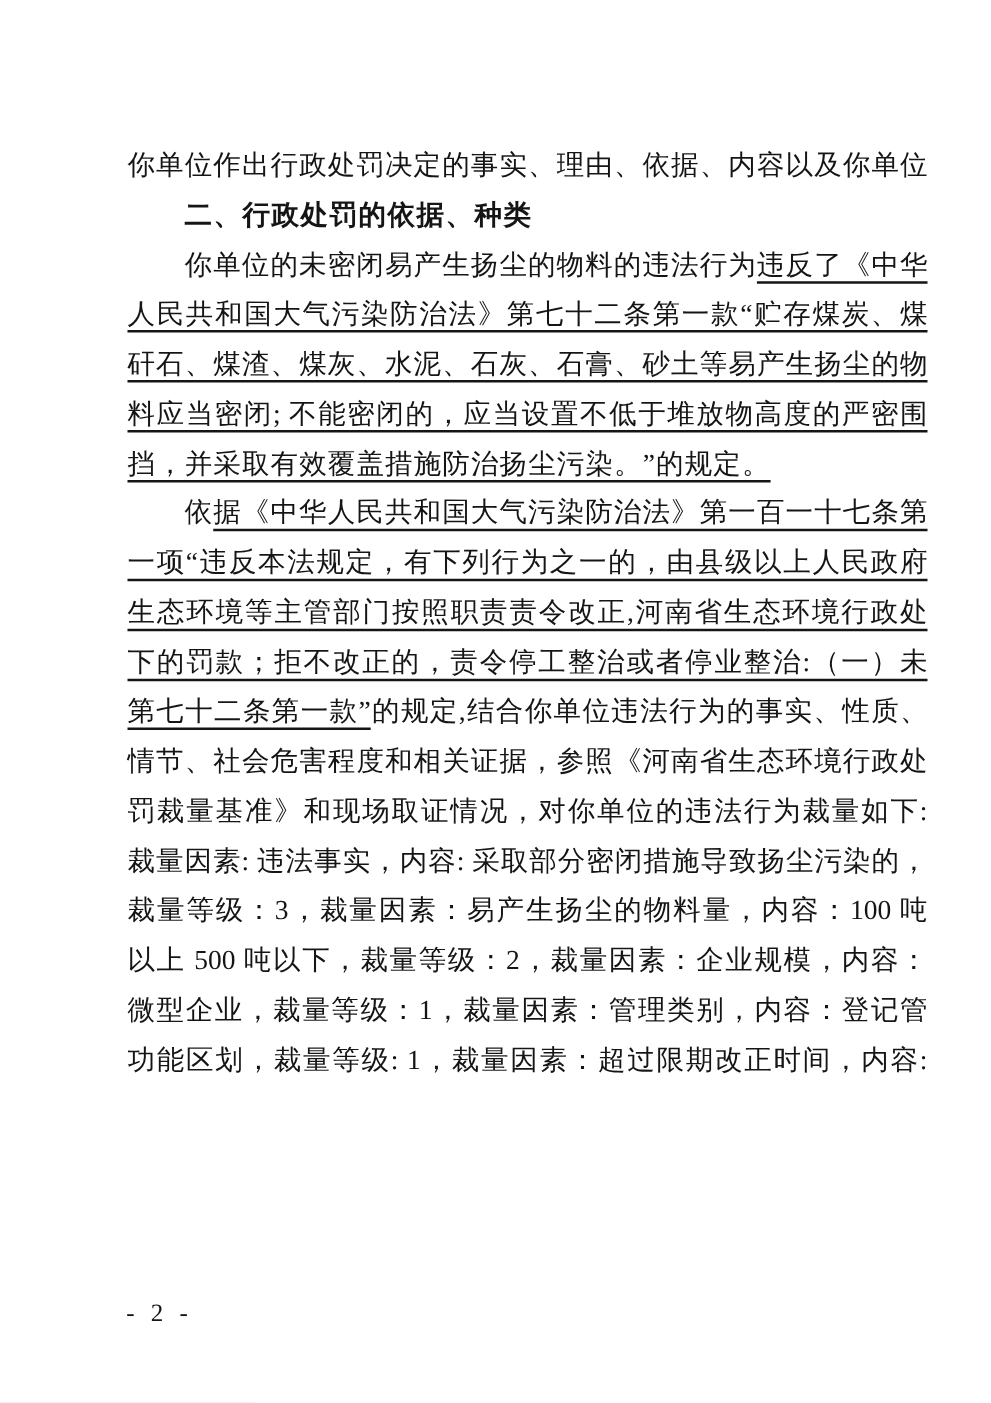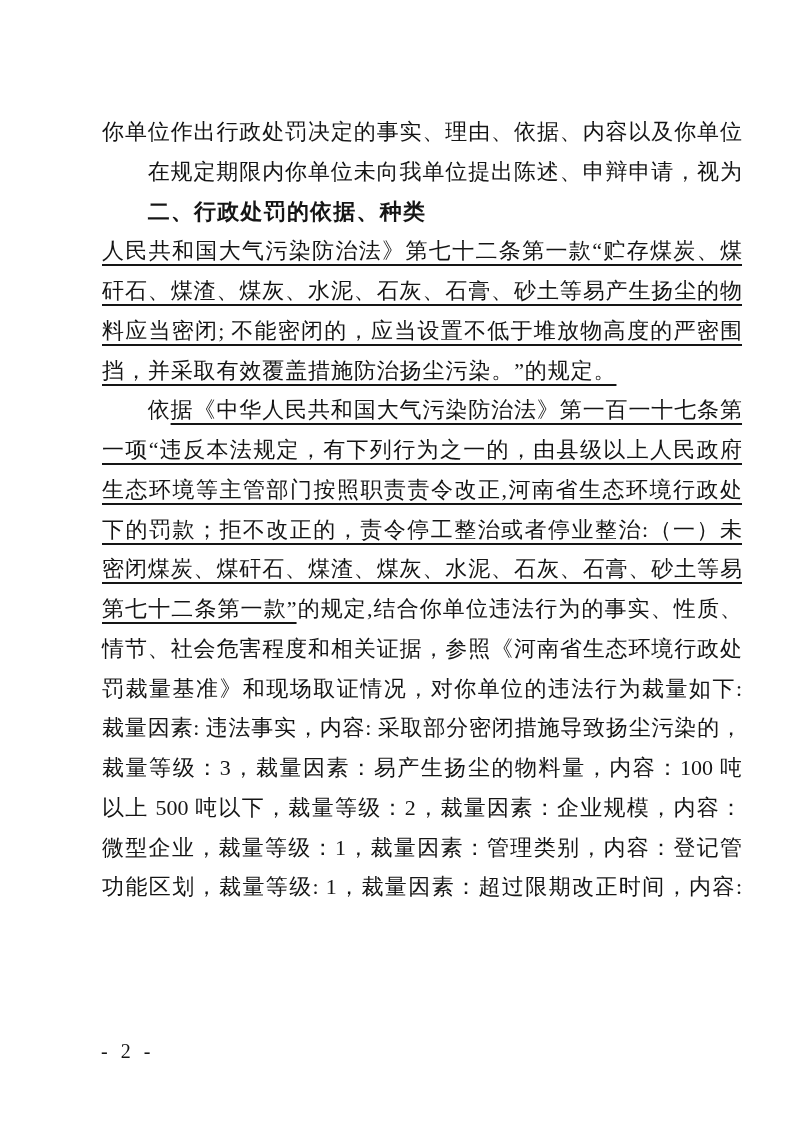--- a/index.html
+++ b/index.html
@@ -54,31 +54,30 @@
     letter-spacing: 4px;
     color: #151515;
   }
 </style>
 </head>
 <body>
 
 <div class="page">
   <div class="text-block">
       <div class="line j"><span>你单位作出行政处罚决定的事实、理由、依据、内容以及你单位</span></div>
-      <div class="line j ind"><span>在规定期限内你单位未向我单位提出陈述、申辩申请，视为</span></div>
       <div class="line ind b"><span>二、行政处罚的依据、种类</span></div>
+      <div class="line j ind"><span>你单位的未密闭易产生扬尘的物料的违法行为</span><span class="u">违反了《中华</span></div>
       <div class="line j"><span class="u">人民共和国大气污染防治法》第七十二条第一款“贮存煤炭、煤</span></div>
       <div class="line j"><span class="u">矸石、煤渣、煤灰、水泥、石灰、石膏、砂土等易产生扬尘的物</span></div>
       <div class="line j"><span class="u">料应当密闭; 不能密闭的，应当设置不低于堆放物高度的严密围</span></div>
       <div class="line"><span class="u">挡，并采取有效覆盖措施防治扬尘污染。”的规定。</span></div>
       <div class="line j ind"><span>依</span><span class="u">据《中华人民共和国大气污染防治法》第一百一十七条第</span></div>
       <div class="line j"><span class="u">一项“违反本法规定，有下列行为之一的，由县级以上人民政府</span></div>
       <div class="line j"><span class="u">生态环境等主管部门按照职责责令改正,河南省生态环境行政处</span></div>
       <div class="line j"><span class="u">下的罚款；拒不改正的，责令停工整治或者停业整治:（一）未</span></div>
-      <div class="line j"><span class="u">密闭煤炭、煤矸石、煤渣、煤灰、水泥、石灰、石膏、砂土等易</span></div>
       <div class="line j"><span class="u">第七十二条第一款”</span><span>的规定,结合你单位违法行为的事实、性质、</span></div>
       <div class="line j"><span>情节、社会危害程度和相关证据，参照《河南省生态环境行政处</span></div>
       <div class="line j"><span>罚裁量基准》和现场取证情况，对你单位的违法行为裁量如下:</span></div>
       <div class="line j"><span>裁量因素: 违法事实，内容: 采取部分密闭措施导致扬尘污染的，</span></div>
       <div class="line j"><span>裁量等级：3，裁量因素：易产生扬尘的物料量，内容：100 吨</span></div>
       <div class="line j"><span>以上 500 吨以下，裁量等级：2，裁量因素：企业规模，内容：</span></div>
       <div class="line j"><span>微型企业，裁量等级：1，裁量因素：管理类别，内容：登记管</span></div>
       <div class="line j"><span>功能区划，裁量等级: 1，裁量因素：超过限期改正时间，内容:</span></div>
     </div>
   <div class="page-number">- 2 -</div>

